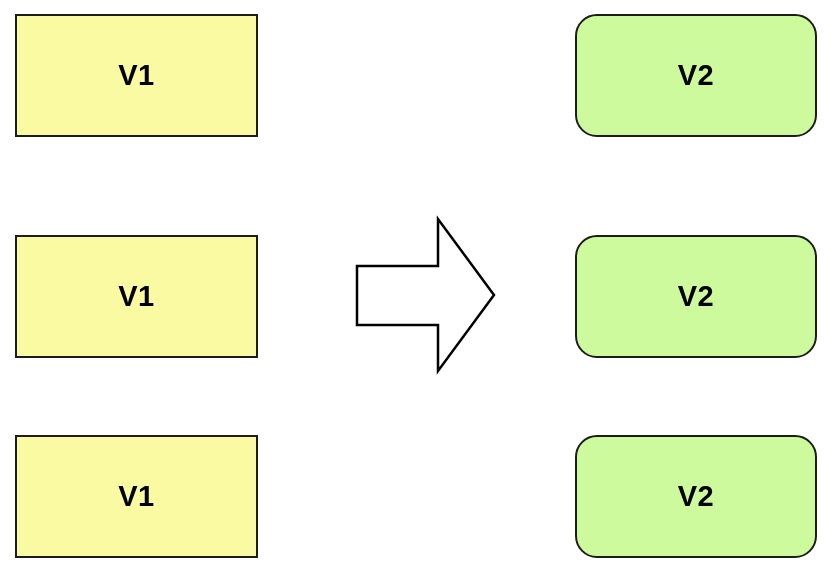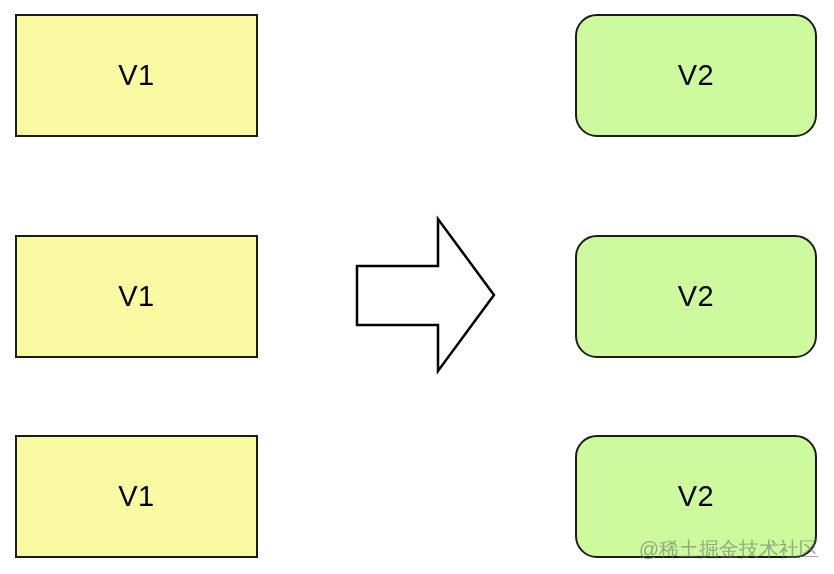--- a/index.html
+++ b/index.html
@@ -20,21 +20,21 @@
     width: 834px; height: 574px;
   }
   .box {
     position: absolute;
     box-sizing: border-box;
     border: 2px solid #1c1c1c;
     display: flex;
     align-items: center;
     justify-content: center;
     font-size: 29px;
-    font-weight: normal;
+    font-weight: bold;
     color: #000000;
     letter-spacing: 0.5px;
   }
   .box.v1 { background: #fafaa2; }
   .box.v2 { background: #ccfa9c; border-radius: 22px; }
 
   .box.left  { left: 15px;  width: 243px; height: 123px; }
   .box.right { left: 575px; width: 242px; height: 123px; }
 
   .row-0 { top: 14px; }
@@ -74,15 +74,14 @@
       <polygon points="5,52 86,52 86,5 142,81 86,157 86,111 5,111" fill="#ffffff" stroke="#000000" stroke-width="2.5" stroke-linejoin="miter"></polygon>
     </svg>
   </div>
 
   <div class="box v2 right row-0" style="background: rgb(204, 250, 156);">V2</div>
 
   <div class="box v2 right row-1" style="background: rgb(204, 250, 156);">V2</div>
 
   <div class="box v2 right row-2" style="background: rgb(204, 250, 156);">V2</div>
 
-  <div class="watermark">@稀土掘金技术社区</div>
 
 </div>
 
 </body></html>

